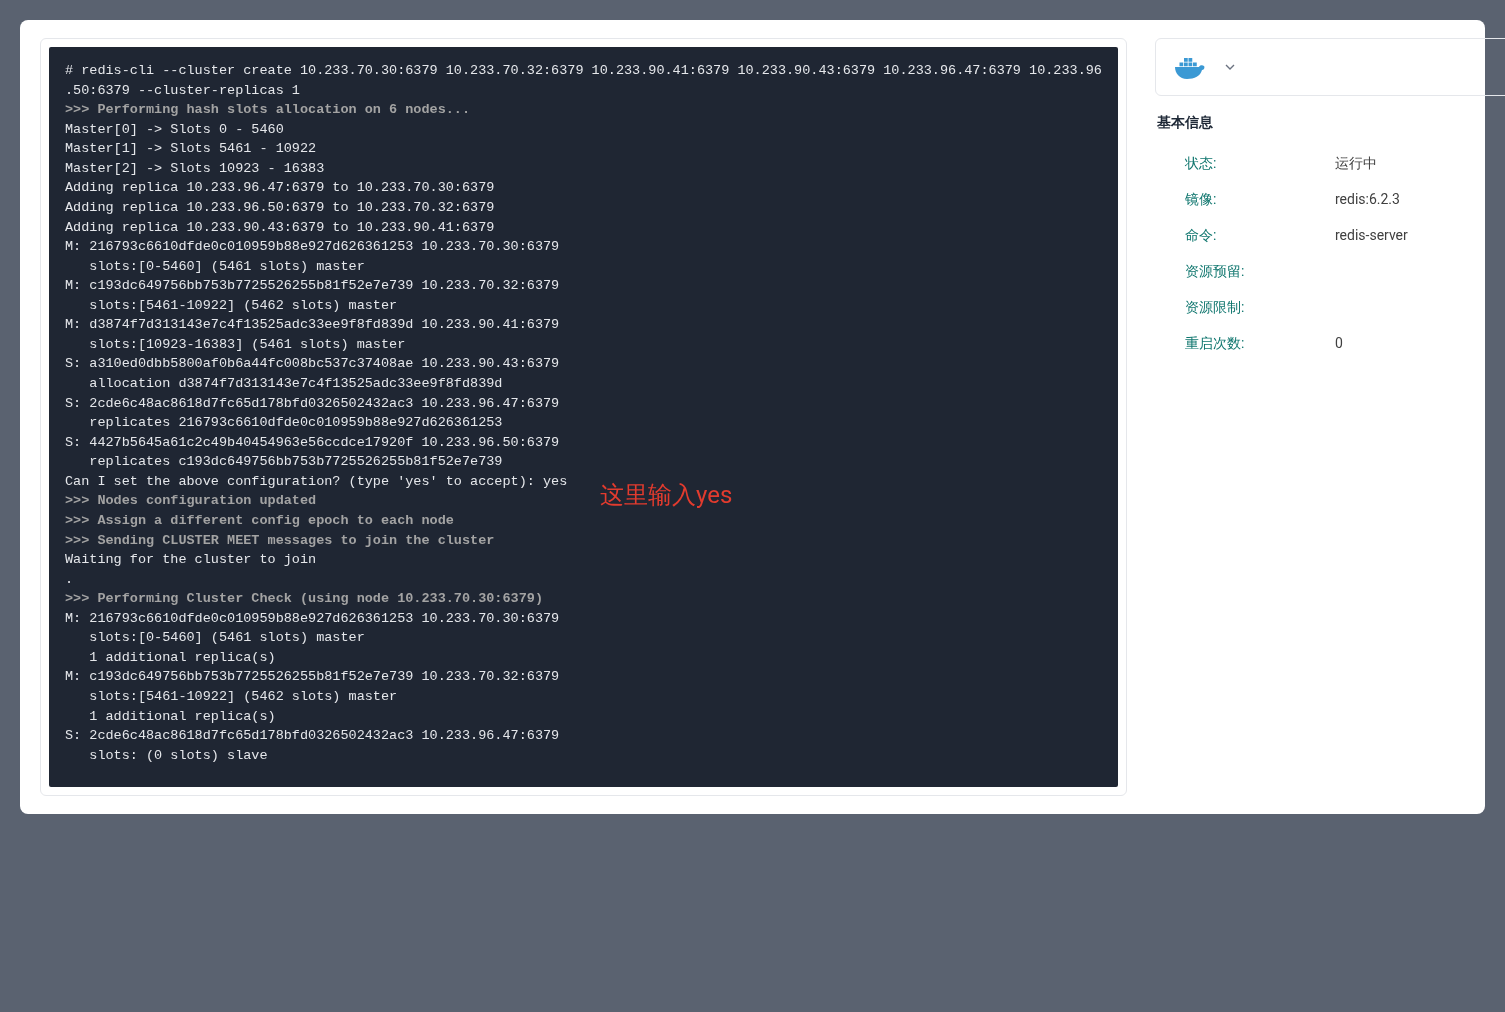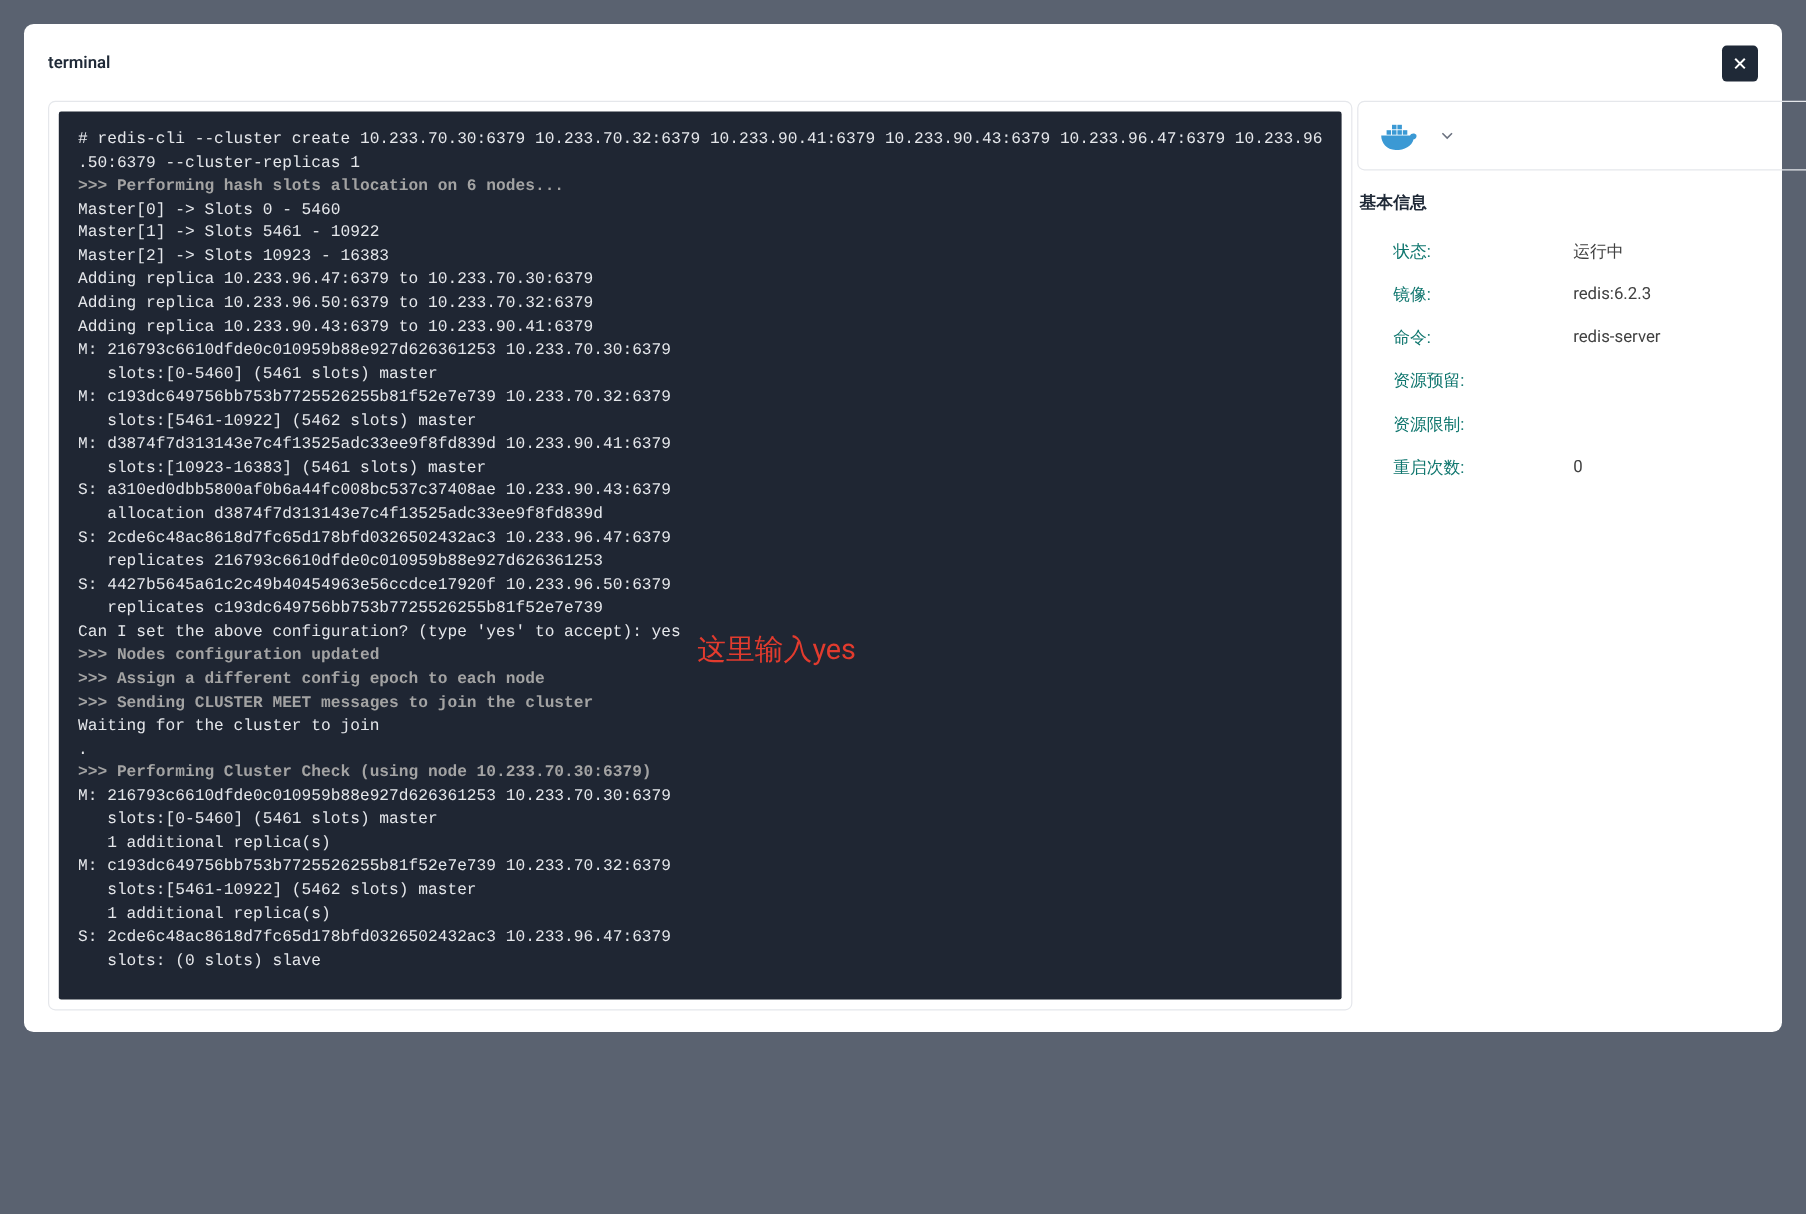--- a/index.html
+++ b/index.html
@@ -35,21 +35,21 @@
     border-radius: 4px;
     display: flex;
     align-items: center;
     justify-content: center;
     cursor: pointer;
     color: #fff;
   }
   .close-btn svg { width: 16px; height: 16px; stroke: #fff; stroke-width: 2.5; }
   .content {
     display: flex;
-    gap: 4px;
+    gap: 28px;
   }
   .terminal-wrap {
     flex: 1;
     border: 1px solid #e5e7eb;
     border-radius: 6px;
     padding: 8px;
     position: relative;
   }
   .terminal {
     background: #1f2633;
@@ -128,28 +128,20 @@
     margin-left: 18px;
   }
   .info-value {
     color: #404040;
   }
 </style>
 </head>
 <body>
 
 <div class="modal">
-  <div class="modal-header">
-    <div class="modal-title">terminal</div>
-    <div class="close-btn">
-      <svg viewBox="0 0 24 24" fill="none">
-          <path d="M6 6l12 12M18 6L6 18"></path>
-        </svg>
-    </div>
-  </div>
 
   <div class="content">
     <div class="terminal-wrap">
       <div class="terminal" id="terminal"><span># redis-cli --cluster create 10.233.70.30:6379 10.233.70.32:6379 10.233.90.41:6379 10.233.90.43:6379 10.233.96.47:6379 10.233.96
 .50:6379 --cluster-replicas 1</span>
 <span class="bold">&gt;&gt;&gt; Performing hash slots allocation on 6 nodes...</span>
 <span>Master[0] -&gt; Slots 0 - 5460</span>
 <span>Master[1] -&gt; Slots 5461 - 10922</span>
 <span>Master[2] -&gt; Slots 10923 - 16383</span>
 <span>Adding replica 10.233.96.47:6379 to 10.233.70.30:6379</span>
@@ -176,21 +168,21 @@
 <span class="bold">&gt;&gt;&gt; Performing Cluster Check (using node 10.233.70.30:6379)</span>
 <span>M: 216793c6610dfde0c010959b88e927d626361253 10.233.70.30:6379</span>
 <span>   slots:[0-5460] (5461 slots) master</span>
 <span>   1 additional replica(s)</span>
 <span>M: c193dc649756bb753b7725526255b81f52e7e739 10.233.70.32:6379</span>
 <span>   slots:[5461-10922] (5462 slots) master</span>
 <span>   1 additional replica(s)</span>
 <span>S: 2cde6c48ac8618d7fc65d178bfd0326502432ac3 10.233.96.47:6379</span>
 <span>   slots: (0 slots) slave</span>
 </div>
-      <div class="annotation" style="top:440px;left:540px;">这里输入yes</div>
+      <div class="annotation" style="top:440px;left:559px;">这里输入yes</div>
     </div>
 
     <div class="sidebar">
       <div class="container-card">
         <svg class="whale-icon" viewBox="0 0 48 36">
           <g fill="#3b99d4">
             <rect x="10" y="12" width="5" height="5"></rect>
               <rect x="16" y="12" width="5" height="5"></rect>
               <rect x="22" y="12" width="5" height="5"></rect>
             <rect x="16" y="6" width="5" height="5"></rect>

